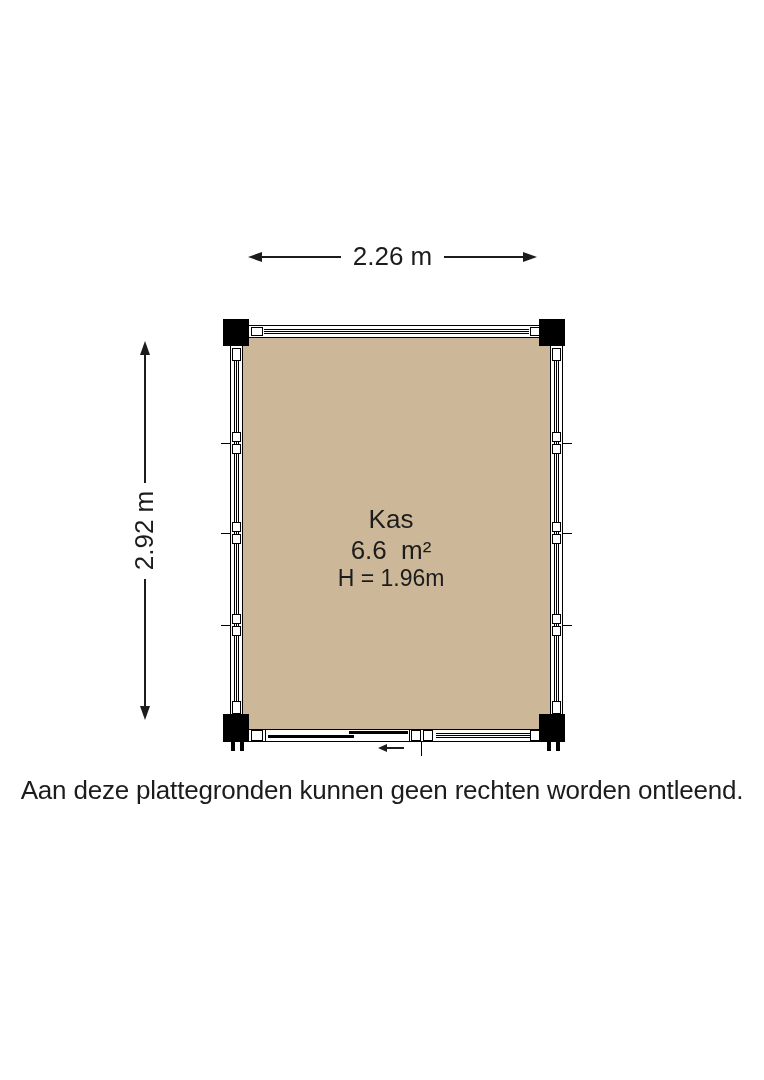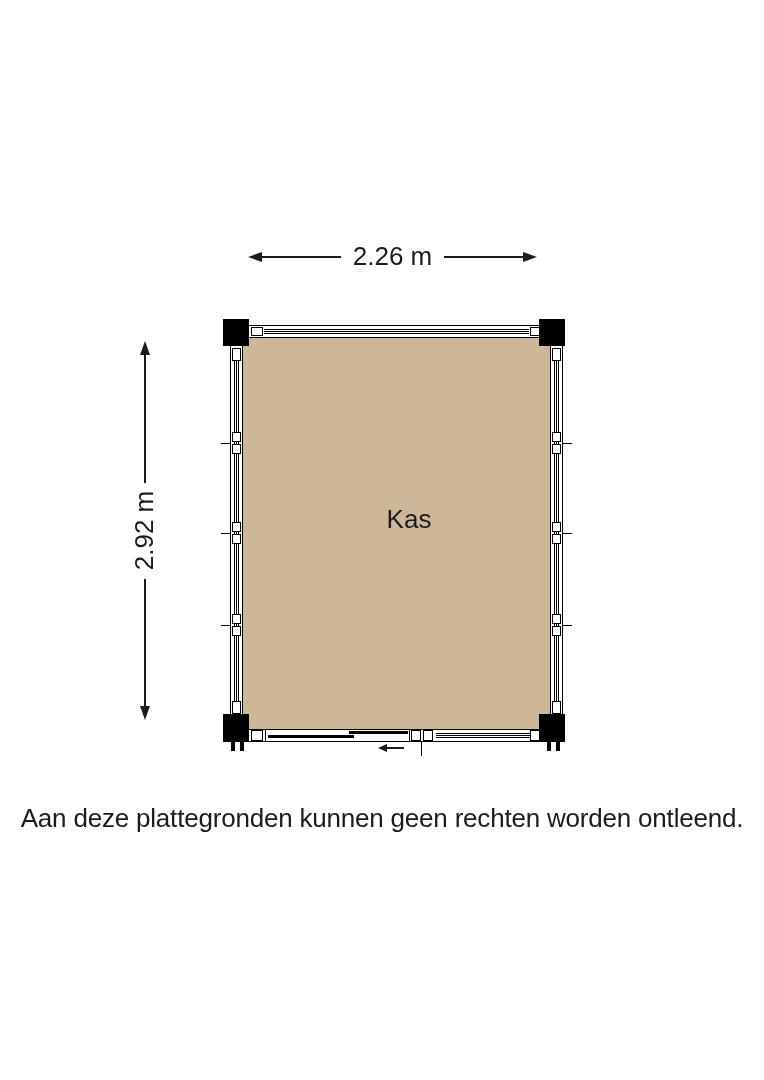--- a/index.html
+++ b/index.html
@@ -49,27 +49,27 @@
   .tick-l{left:221px;width:10px;height:1px;}
   .tick-r{left:562px;width:10px;height:1px;}
 
   
   .door-jamb{width:1px;top:730px;height:11px;background:#000;}
   .door-panel{height:3px;background:#000;}
   .door-arrow-line{left:386px;top:747px;width:18px;height:2px;background:var(--ink);}
   .door-arrow-head{left:378px;top:744px;width:0;height:0;border-top:4px solid transparent;border-bottom:4px solid transparent;border-right:9px solid var(--ink);}
 
   
-  .room-label{left:308px;top:504px;width:202px;text-align:center;line-height:1.18;}
+  .room-label{left:290px;top:504px;width:202px;text-align:center;line-height:1.18;}
   .room-name{font-size:26px;}
   .room-area{font-size:26px;word-spacing:7px;}
   .room-h{font-size:23px;}
 
   
-  .disclaimer{left:0;top:803px;width:764px;text-align:center;font-size:26px;letter-spacing:-0.2px;}
+  .disclaimer{left:0;top:775px;width:764px;text-align:center;font-size:26px;letter-spacing:-0.2px;}
 </style>
 </head>
 <body>
 
 <div>
 
   <div class="abs dim-h">
     <span class="ah ah-left"></span>
     <span class="dim-line-h"></span>
     <span class="dim-label-h">2.26 m</span>
@@ -147,17 +147,19 @@
   <div class="abs post post-tr"></div>
   <div class="abs post post-bl"></div>
   <div class="abs post post-br"></div>
   <div class="abs prong" style="left:231px;top:742px;"></div>
   <div class="abs prong" style="left:240px;top:742px;"></div>
   <div class="abs prong" style="left:547px;top:742px;"></div>
   <div class="abs prong" style="left:556px;top:742px;"></div>
 
   <div class="abs room-label">
     <div class="room-name">Kas</div>
+    <div class="room-area">6.6 m²</div>
+    <div class="room-h">H = 1.96m</div>
   </div>
 
   <div class="abs disclaimer">Aan deze plattegronden kunnen geen rechten worden ontleend.</div>
 
 </div>
 
 </body></html>

